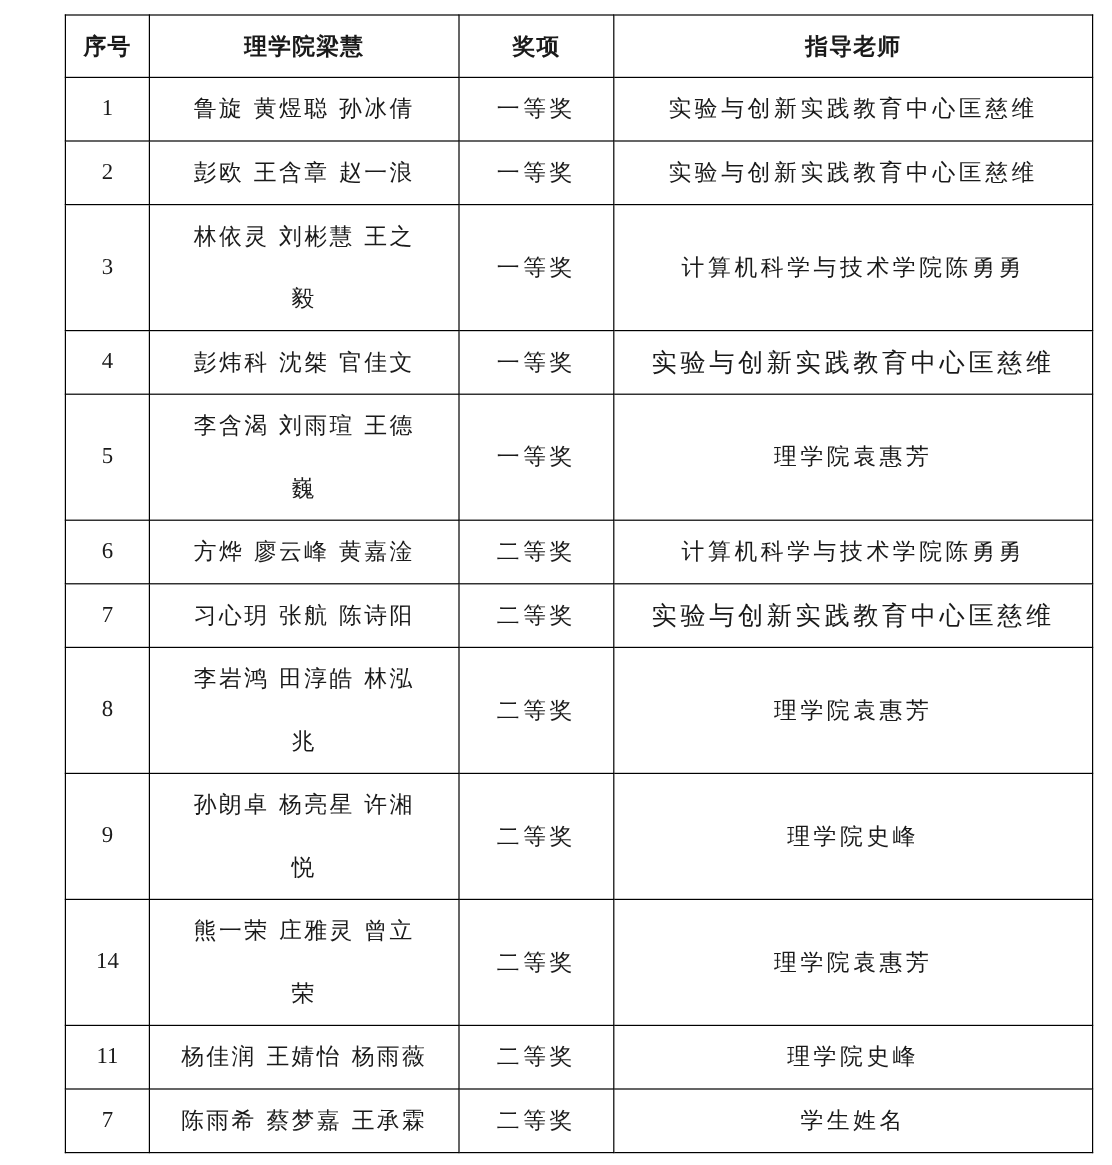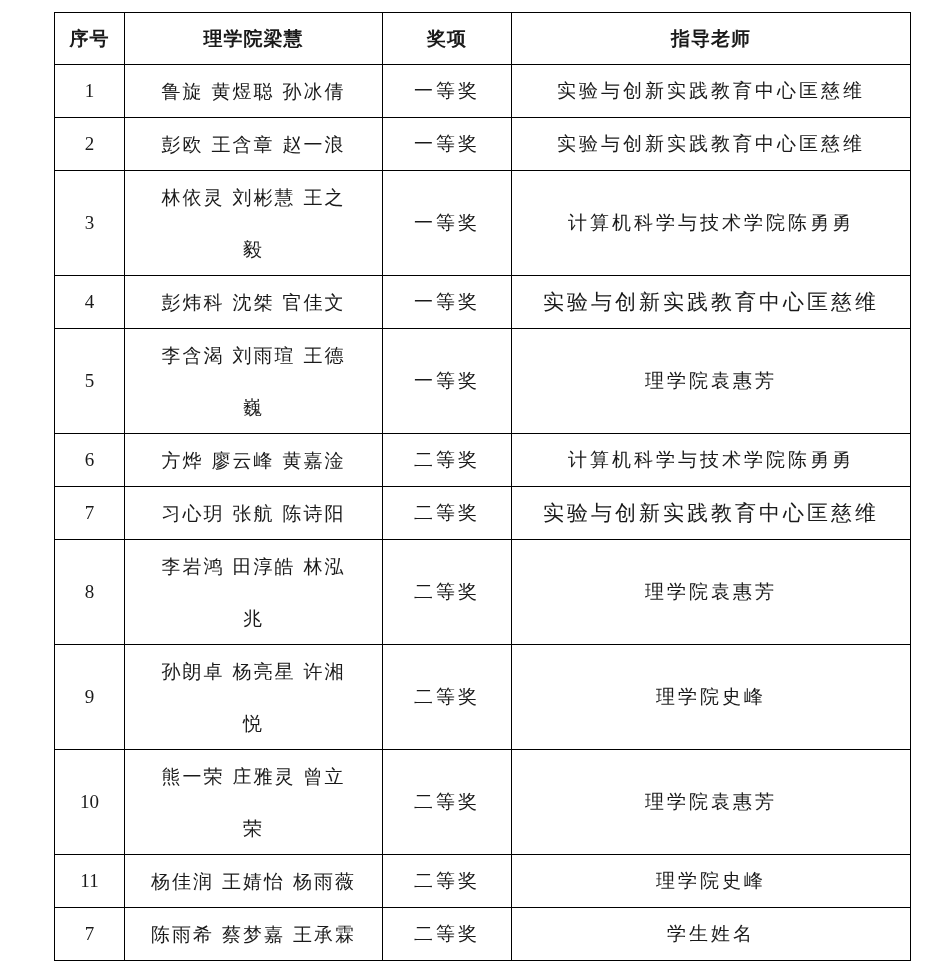--- a/index.html
+++ b/index.html
@@ -109,21 +109,21 @@
     <tr class="h2">
       <td class="idx">9</td>
       <td class="names">
           <span class="line">孙朗卓 杨亮星 许湘</span>
           <span class="line">悦</span>
         </td>
       <td class="award">二等奖</td>
       <td class="teacher">理学院史峰</td>
     </tr>
     <tr class="h2">
-      <td class="idx">10</td>
+      <td class="idx">14</td>
       <td class="names">
           <span class="line">熊一荣 庄雅灵 曾立</span>
           <span class="line">荣</span>
         </td>
       <td class="award">二等奖</td>
       <td class="teacher">理学院袁惠芳</td>
     </tr>
     <tr class="h1">
       <td class="idx">11</td>
       <td class="names" style="padding:0 4px">

